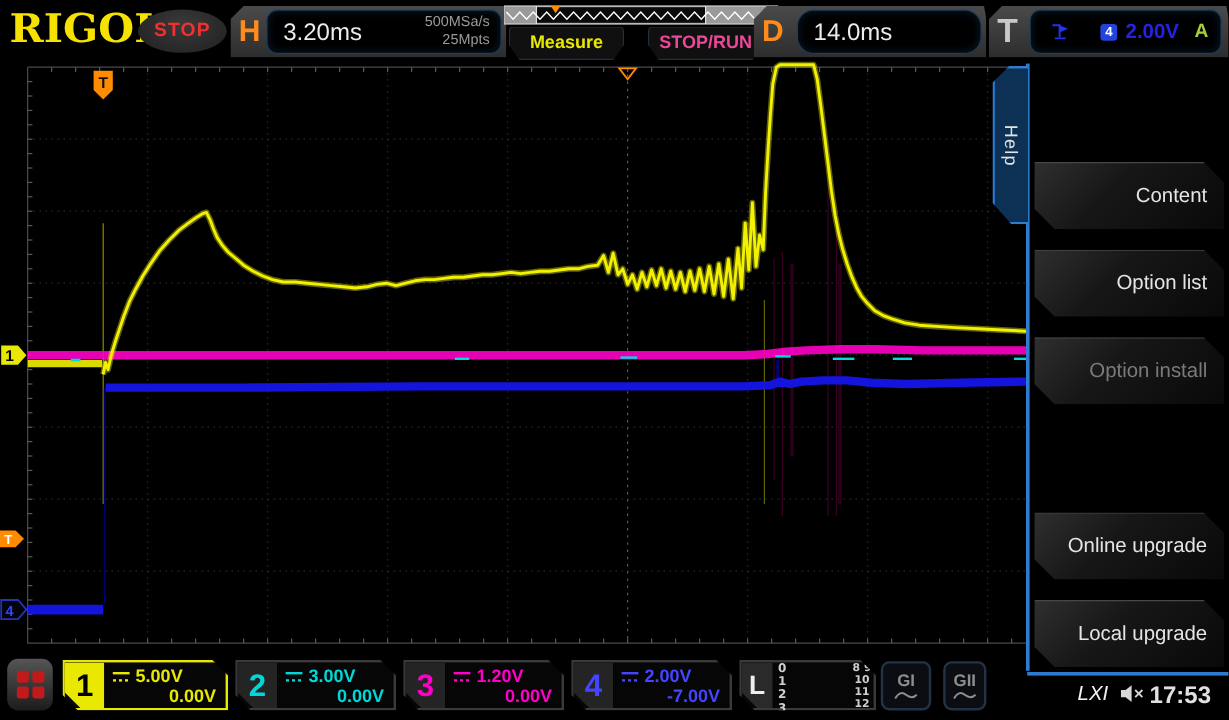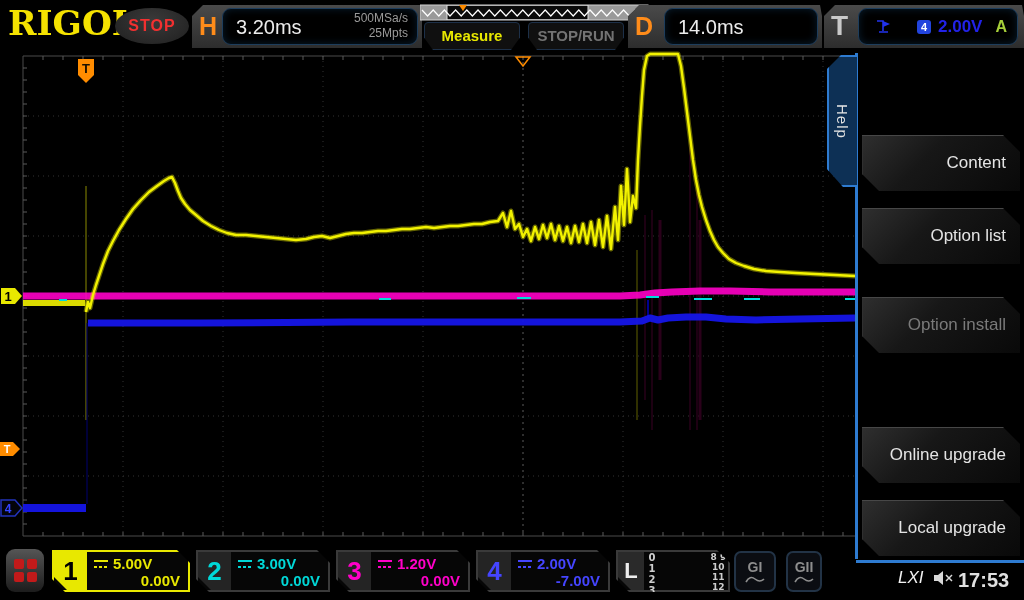--- a/index.html
+++ b/index.html
@@ -14,50 +14,50 @@
   .grp{position:absolute;top:5px;height:43px;background:linear-gradient(#4a4a4a,#2d2d2d);
        clip-path:polygon(11px 0,calc(100% - 2px) 0,100% 11px,100% 100%,0 100%,0 11px);}
   .grp .letter{position:absolute;left:7px;top:7px;font-weight:700;font-size:25px;color:#ff8c1a;}
   .grp .blackbox{position:absolute;top:3px;bottom:3px;background:#000;border:1px solid #1d3d5c;border-radius:9px;
                  box-shadow:inset 0 0 8px rgba(30,100,160,.28);}
   #hgrp{left:192px;width:230px;}
   #hgrp .blackbox{left:30px;right:4px;padding-left:26px;}
   .hval{position:absolute;left:13px;top:7px;font-size:20px;color:#ececec;}
   .hrate{position:absolute;right:9px;top:2px;text-align:right;font-size:12px;color:#9a9a9a;line-height:15px;}
   #dgrp{left:628px;width:194px;}
-  #dgrp .blackbox{left:36px;right:4px;}
+  #dgrp .blackbox{left:36px;right:4px;border-radius:14px;}
   #tgrp{left:824px;width:200px;}
   #tgrp .letter{color:#c9c9c9;font-size:28px;top:5px;}
   #tgrp .blackbox{left:34px;right:6px;display:flex;align-items:center;}
   .tslope{margin-left:16px;}
   .tbadge{margin-left:26px;width:14px;height:14px;border-radius:3px;background:#2244dd;color:#fff;
           font-size:11px;font-weight:700;display:flex;align-items:center;justify-content:center;}
   .tlevel{margin-left:7px;font-size:17px;font-weight:600;color:#2222e8;}
   .tmode{margin-left:auto;margin-right:10px;font-size:16px;font-weight:700;color:#a6ce39;}
   .topbtn{position:absolute;top:22px;width:94px;height:26px;background:#101010;border:1px solid #1d3048;
           text-align:center;line-height:25px;font-weight:700;font-size:15px;
           clip-path:polygon(0 0,100% 0,100% 55%,calc(100% - 9px) 100%,9px 100%,0 55%);border-radius:4px;}
   #measureBtn{left:424px;color:#e8e800;}
-  #stoprunBtn{left:528px;color:#737373;}
+  #stoprunBtn{left:540px;color:#ec4899;}
   #ovstrip{position:absolute;left:420px;top:3px;}
   
   .side-line-v{position:absolute;left:855px;top:53px;width:3px;height:506px;background:#2e7bd0;}
   .side-line-b{position:absolute;left:856px;top:560px;width:168px;height:3px;background:#2e7bd0;}
   .help-tab{position:absolute;left:827px;top:55px;width:30px;height:132px;background:#0d3055;
             clip-path:polygon(0 14px,14px 0,100% 0,100% 100%,16px 100%,0 calc(100% - 18px));
             box-shadow:inset 2px 0 0 #2e7bd0,inset 0 2px 0 #2e7bd0,inset 0 -2px 0 #2e7bd0;
             display:flex;align-items:center;justify-content:center;}
   .help-tab span{writing-mode:vertical-rl;font-size:15px;color:#e2e2e2;letter-spacing:1px;}
   .sbtn{position:absolute;left:862px;width:158px;height:56px;
         background:linear-gradient(135deg,#2f2f2f 0%,#171717 40%,#090909 100%);
         clip-path:polygon(0 0,calc(100% - 17px) 0,100% 17px,100% 100%,17px 100%,0 calc(100% - 17px));
         box-shadow:inset 0 1px 0 #474747,inset 1px 0 0 #303030;
         display:flex;align-items:center;justify-content:flex-end;padding-right:14px;box-sizing:border-box;
         font-size:17px;color:#e4e4e4;cursor:pointer;}
-  .sbtn.disabled{color:#7a7a7a;margin-top:16px;}
+  .sbtn.disabled{color:#7a7a7a;}
   
   .menu-btn{position:absolute;left:6px;top:549px;width:38px;height:43px;border-radius:9px;
             background:linear-gradient(#555,#1c1c1c);display:grid;grid-template-columns:10px 10px;
             grid-gap:3px;gap:3px;place-content:center;}
   .menu-btn span{width:10px;height:10px;background:#c21a1a;border-radius:2px;}
   .ch-box{position:absolute;top:550px;height:42px;background:#060606;border:2px solid #3a3a3a;box-sizing:border-box;
           clip-path:polygon(0 0,calc(100% - 13px) 0,100% 13px,100% 100%,13px 100%,0 calc(100% - 13px));
           display:flex;}
   .ch-box.selected{border-color:#e8e800;}
   .ch-num{width:33px;display:flex;align-items:center;justify-content:center;font-weight:700;font-size:26px;

